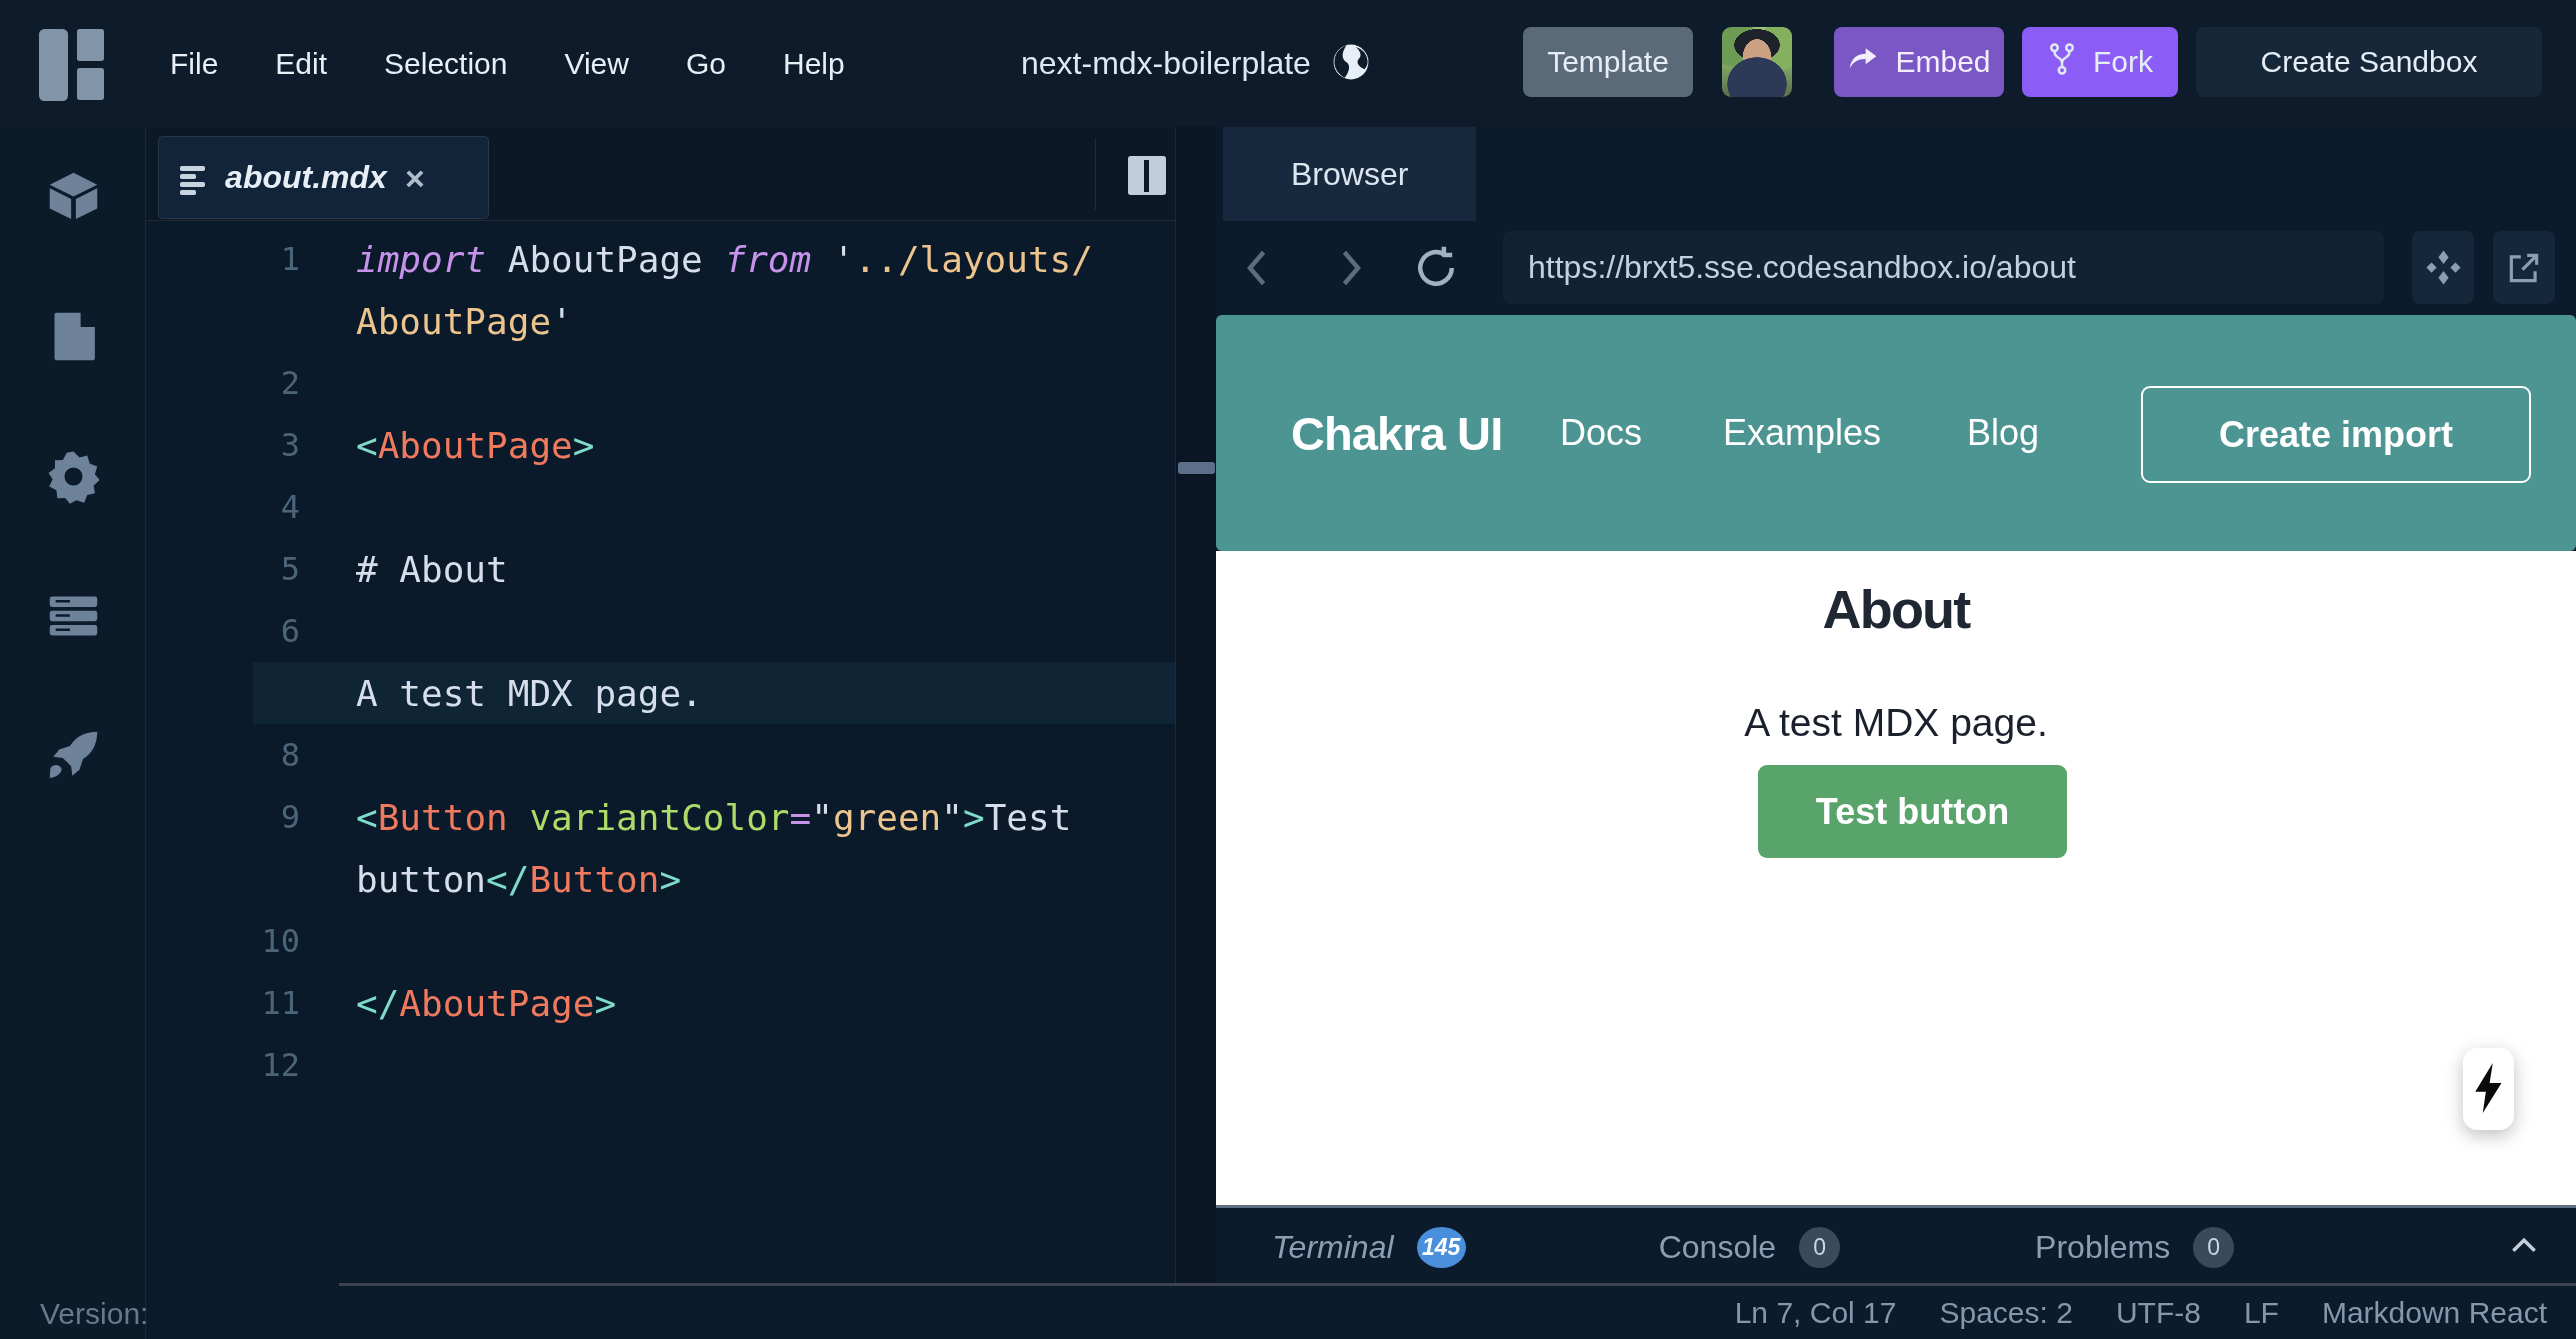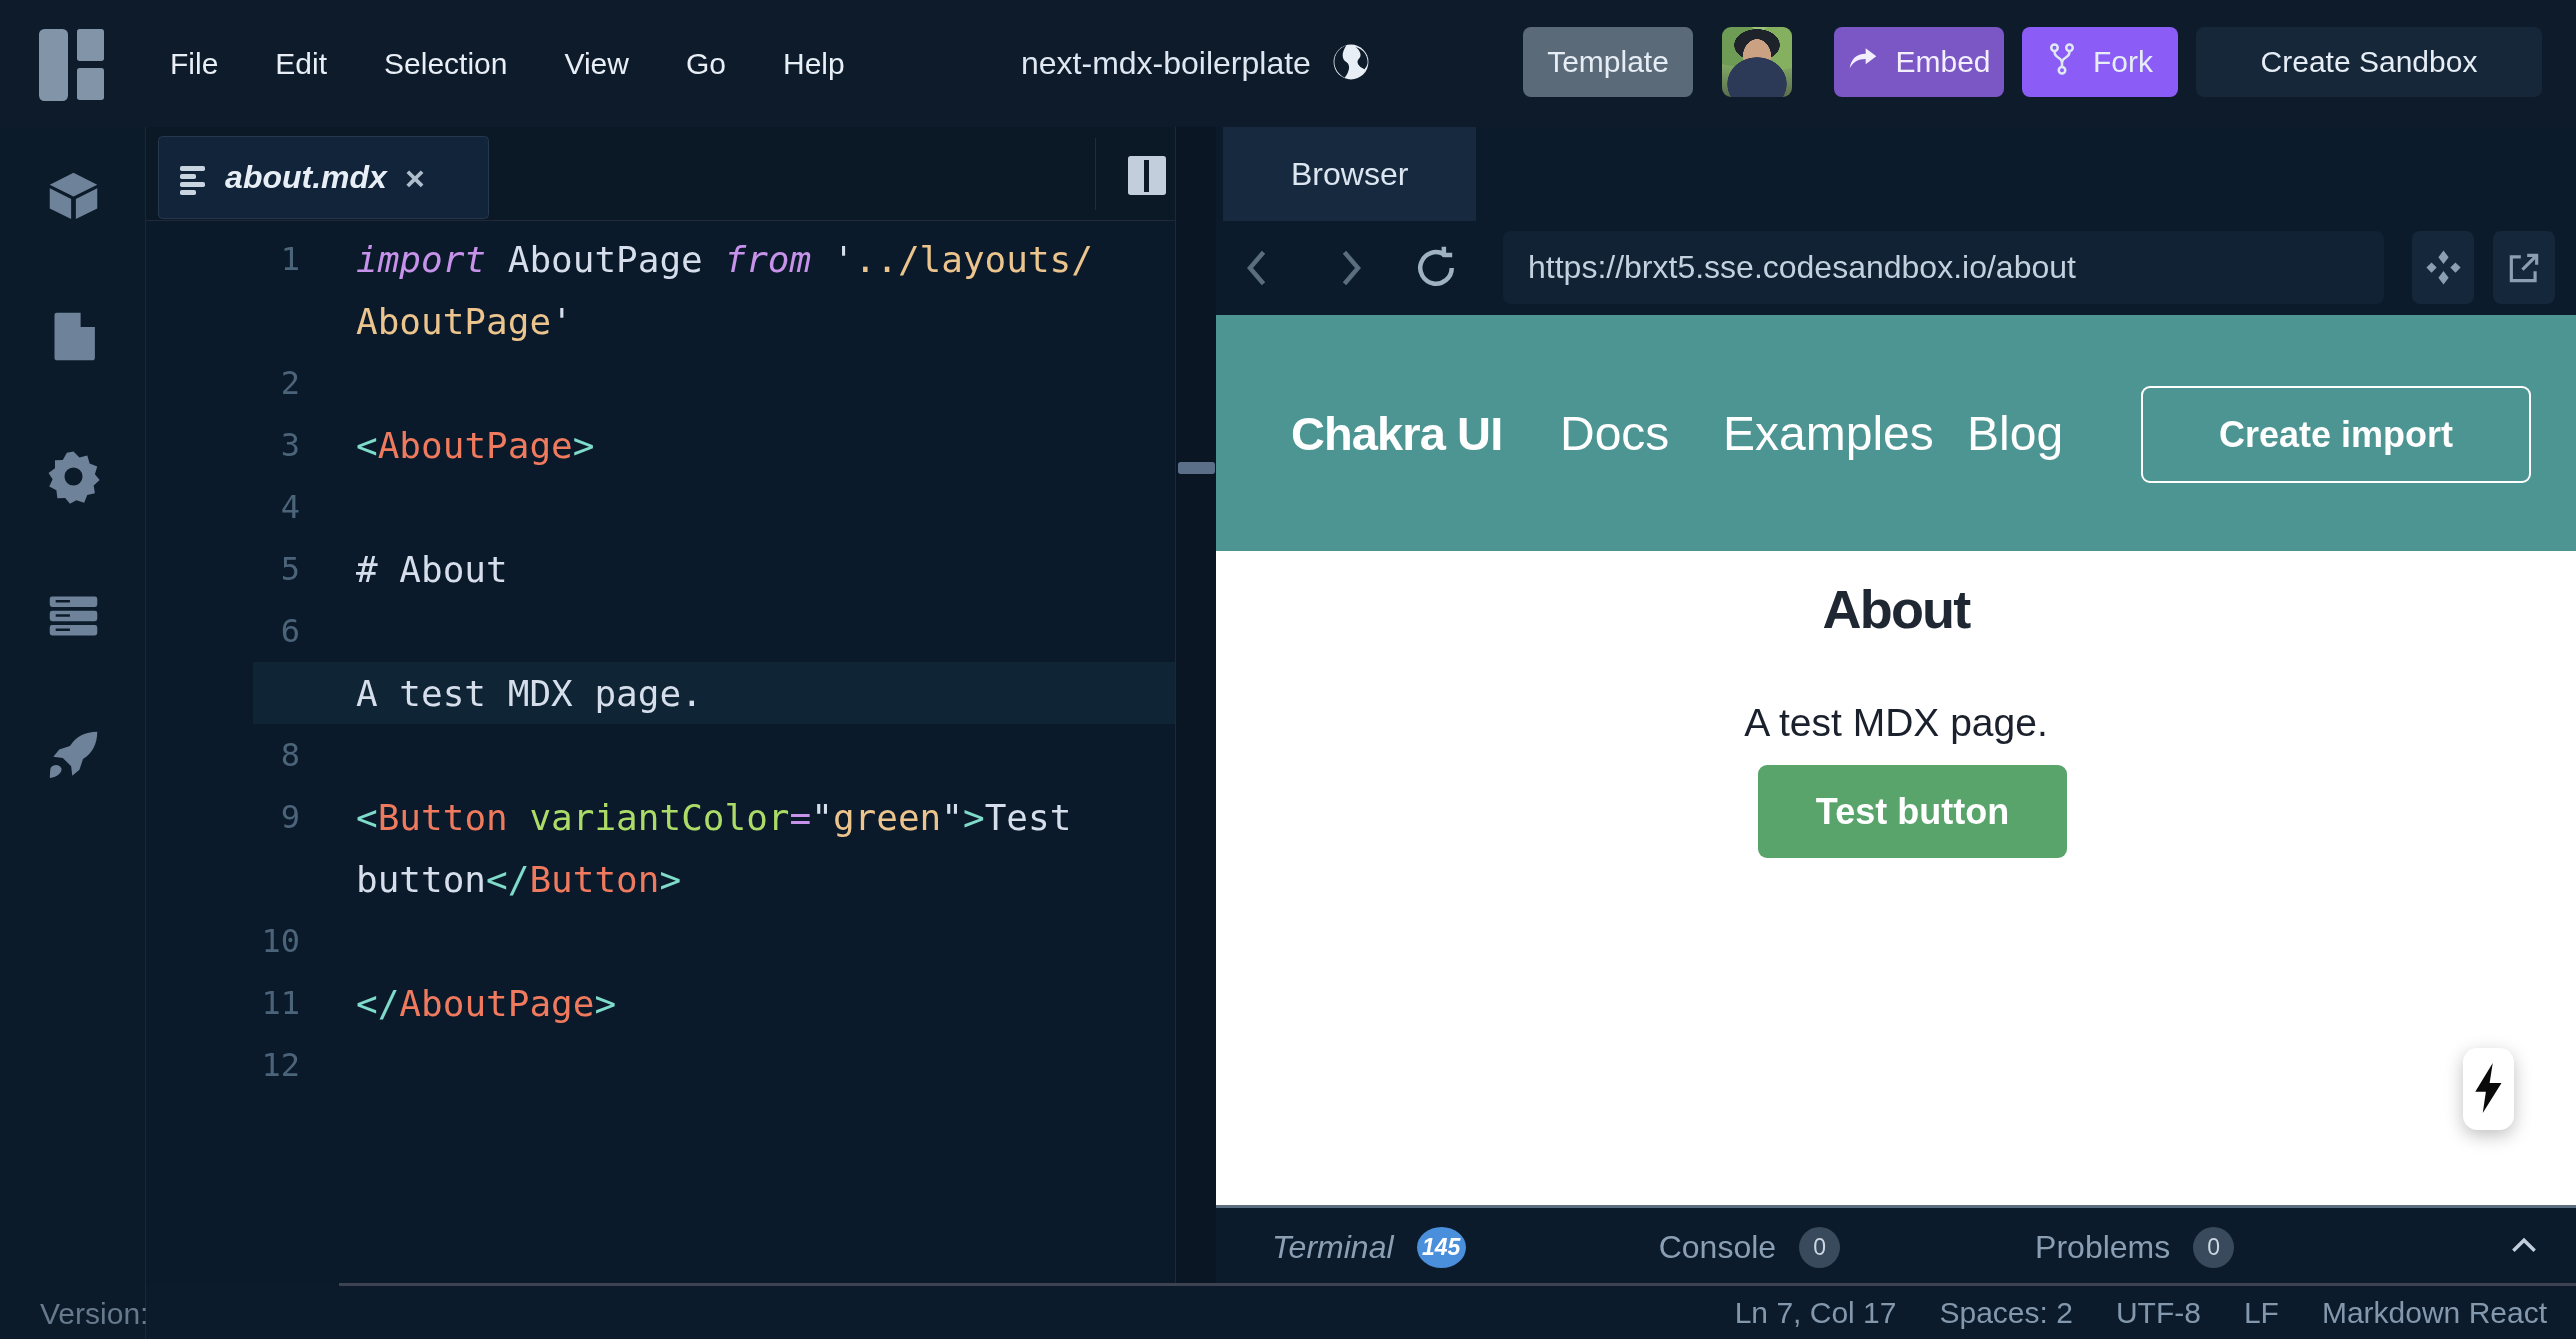--- a/index.html
+++ b/index.html
@@ -86,24 +86,24 @@
   .nav-ic svg { width:54px; height:54px; }
   #ic-back { left:16px; } #ic-fwd { left:106px; } #ic-refresh { left:193px; }
   #urlinput { position:absolute; left:287px; top:10px; width:881px; height:73px; background:#102234;
               border:none; border-radius:8px; color:#c3d1de; font-size:32px; padding:0 25px;
               font-family:"Liberation Sans", sans-serif; }
   .url-btn { position:absolute; top:10px; width:62px; height:73px; background:#15273a; border-radius:8px;
              display:flex; align-items:center; justify-content:center; }
   #btn-responsive { left:1196px; } #btn-openext { left:1277px; }
 
   
-  #teal { position:absolute; left:0; top:188px; width:1360px; height:236px; background:#4d9592; }
+  #teal { position:absolute; left:0; top:188px; width:1360px; height:236px; background:#4d9592;border-radius:6px; }
   #brand { position:absolute; left:75px; top:0; height:236px; display:flex; align-items:center;
            color:#ffffff; font-size:47px; font-weight:700; letter-spacing:-0.9px; }
-  .chakra-nav { position:absolute; top:0; height:236px; display:flex; align-items:center; color:#fff; font-size:48px; }
+  .chakra-nav { position:absolute; top:0; height:236px; display:flex; align-items:center; color:#fff; font-size:36px; }
   #nav-docs { left:344px; } #nav-examples { left:507px; } #nav-blog { left:751px; }
   #cta { position:absolute; left:925px; top:71px; width:390px; height:97px; border:2.7px solid #ffffff;
          border-radius:9px; display:flex; align-items:center; justify-content:center;
          color:#fff; font-size:36px; font-weight:700; }
   #page { position:absolute; left:0; top:424px; width:1360px; height:657px; background:#ffffff;
           border-bottom:3.6px solid #5c6e80; }
   #page-heading { position:absolute; left:0; top:27px; width:1360px; text-align:center;
                   color:#1f2733; font-size:54px; font-weight:700; letter-spacing:-1.8px; }
   #page-sub { position:absolute; left:0; top:150px; width:1360px; text-align:center; color:#1a202c; font-size:39px; }
   #test-btn { position:absolute; left:542px; top:214px; width:309px; height:93px; background:#58a46b;

